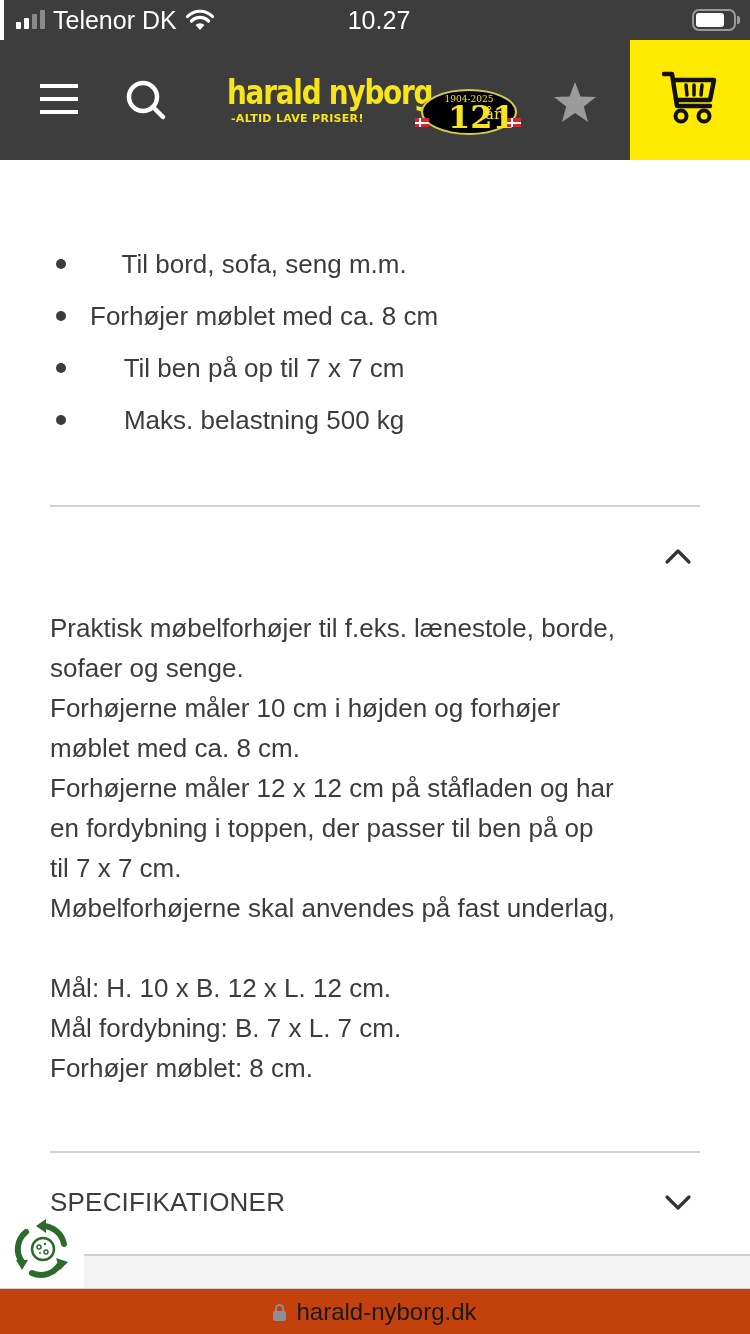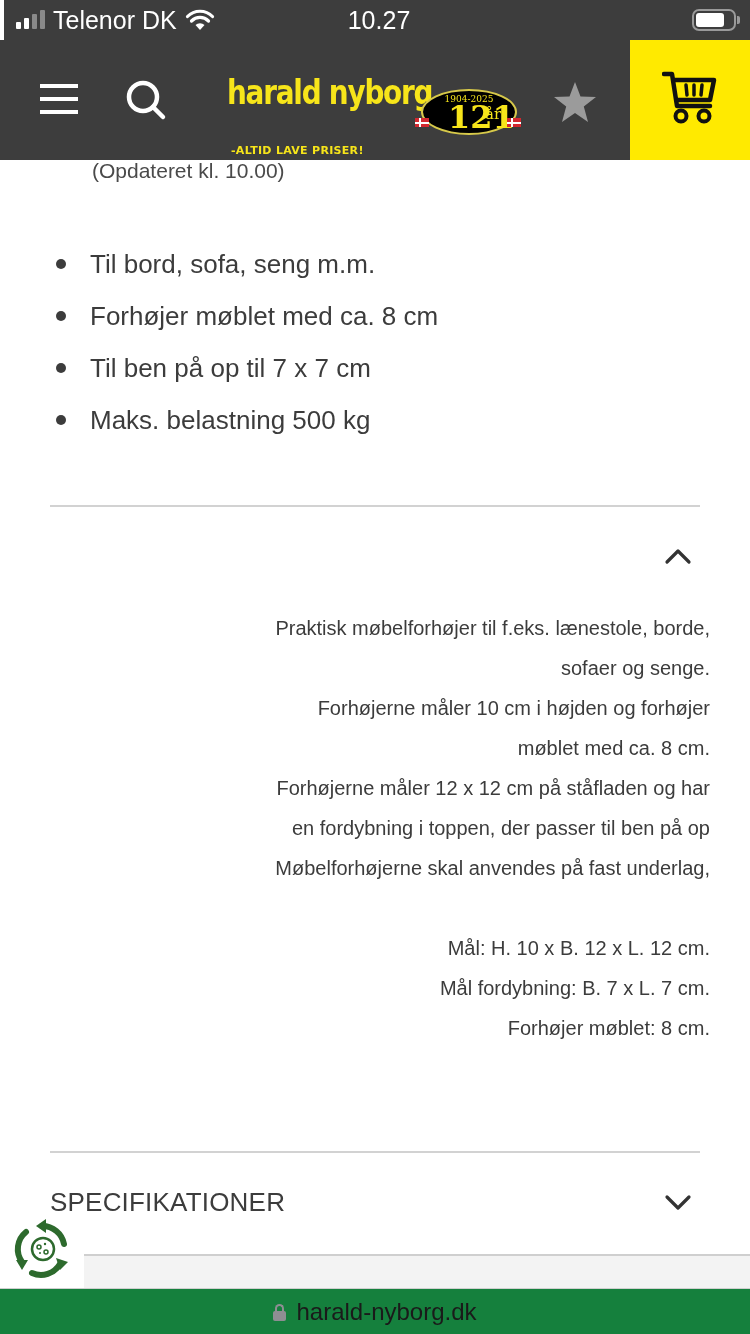--- a/index.html
+++ b/index.html
@@ -40,58 +40,58 @@
     .logo { position: absolute; left: 225px; top: 30px; width: 300px; height: 62px; }
     .logo-name {
       position: absolute; left: 2px; top: 2px;
       font-family: "DejaVu Sans", sans-serif; font-weight: bold;
       font-size: 34px; line-height: 40px; color: #f7e51a; letter-spacing: -1.5px;
       transform: scaleX(0.82); transform-origin: left top; white-space: nowrap;
     }
     .logo-tag {
       position: absolute; left: 6px; top: 43px;
       font-family: "DejaVu Sans", sans-serif; font-weight: bold;
-      font-size: 11px; line-height: 12px; color: #f7e51a; letter-spacing: 0.3px; white-space: nowrap; margin-top: 32px;
+      font-size: 11px; line-height: 12px; color: #f7e51a; letter-spacing: 0.3px; white-space: nowrap;
     }
     .badge121 {
       position: absolute; left: 196px; top: 8px; width: 96px; height: 46px;
       background: #000; border: 2px solid #d7c94a; border-radius: 50%;
       color: #f7e51a; text-align: center; font-family: "DejaVu Serif", serif; margin-top: 11px;
     }
     .badge121 .years { position: absolute; top: 3px; left: 0; width: 100%; font-size: 9px; line-height: 10px; }
     .badge121 .num { position: absolute; top: 12px; left: 25px; font-size: 32px; line-height: 28px; font-weight: bold; }
     .badge121 .aar { position: absolute; top: 16px; left: 62px; font-size: 15px; line-height: 14px; }
     .flag { position: absolute; width: 14px; height: 9px; background: #d3282f; }
     .flag::before { content: ""; position: absolute; left: 4px; top: 0; width: 2px; height: 9px; background: #fff; }
     .flag::after { content: ""; position: absolute; left: 0; top: 3.5px; width: 14px; height: 2px; background: #fff; }
     .star-btn { position: absolute; left: 552px; top: 40px; width: 46px; height: 44px; cursor: pointer; }
     .cart-btn { position: absolute; left: 630px; top: 0; width: 120px; height: 120px; background: #ffea00; cursor: pointer; }
     .cart-btn svg { position: absolute; left: 32px; top: 30px; }
 
     
     .updated { position: absolute; left: 92px; top: 156px; font-size: 21px; line-height: 30px; color: #4a4a4a; }
-    .bullets { position: absolute; left: 50px; top: 238px; list-style: none; }
+    .bullets { position: absolute; left: 50px; top: 238px; list-style: none; text-align: center; }
     .bullets li { position: relative; padding-left: 40px; font-size: 26px; line-height: 52px; color: #3c3c3c; white-space: nowrap; }
     .bullets li::before { content: ""; position: absolute; left: 6px; top: 21px; width: 10px; height: 10px; border-radius: 50%; background: #3c3c3c; }
 
     .divider { position: absolute; left: 50px; width: 650px; height: 2px; background: #d2d2d2; }
     .acc-header { position: absolute; left: 50px; width: 650px; height: 60px; cursor: pointer; }
     .acc-title { position: absolute; left: 0; top: 14px; font-size: 26px; line-height: 32px; color: #3c3c3c; letter-spacing: 0.2px; }
     .acc-chevron { position: absolute; right: 8px; top: 18px; width: 28px; height: 24px; }
 
-    .desc { position: absolute; left: 50px; top: 608px; width: 660px; font-size: 20px; line-height: 40px; color: #3c3c3c; text-align: right; }
+    .desc { position: absolute; left: 50px; top: 608px; width: 660px; font-size: 26px; line-height: 40px; color: #3c3c3c; }
     .desc p { margin: 0; white-space: nowrap; }
     .desc .spacer { height: 40px; }
 
     .gray-strip { position: absolute; left: 84px; top: 1254px; width: 666px; height: 34px; background: #f3f3f3; border-top: 2px solid #cfcfcf; }
     .eco-widget { position: absolute; left: 0; top: 1212px; width: 84px; height: 76px; background: #fff; cursor: pointer; }
     .eco-widget svg { position: absolute; left: 12px; top: 6px; }
 
     
-    .url-bar { position: absolute; left: 0; top: 1288px; width: 750px; height: 46px; background: #15803d; border-top: 1px solid #cfcfcf; cursor: pointer; }
+    .url-bar { position: absolute; left: 0; top: 1288px; width: 750px; height: 46px; background: #c2410c; border-top: 1px solid #cfcfcf; cursor: pointer; }
     .url-inner { position: absolute; left: 0; width: 750px; top: 8px; text-align: center; font-size: 24px; line-height: 30px; color: #1a1a1a; }
     .lock { display: inline-block; width: 13px; height: 17px; vertical-align: -1px; margin-right: 10px; position: relative; }
     .lock .body { position: absolute; left: 0; bottom: 0; width: 13px; height: 10px; background: #8e8e93; border-radius: 2px; }
     .lock .shackle { position: absolute; left: 2px; top: 0; width: 9px; height: 10px; border: 2px solid #8e8e93; border-bottom: none; border-radius: 5px 5px 0 0; }
   </style>
 </head>
 <body>
 
 <div class="page">
 
@@ -156,21 +156,20 @@
         <path d="M11 10 H52 L48 30 H14" stroke="#111" stroke-width="4.5" fill="none" stroke-linejoin="round"></path>
         <line x1="24" y1="15" x2="25" y2="25" stroke="#111" stroke-width="3.5" stroke-linecap="round"></line>
         <line x1="32" y1="15" x2="32" y2="25" stroke="#111" stroke-width="3.5" stroke-linecap="round"></line>
         <line x1="40" y1="15" x2="39" y2="25" stroke="#111" stroke-width="3.5" stroke-linecap="round"></line>
         <circle cx="19" cy="46" r="5.5" stroke="#111" stroke-width="4" fill="none"></circle>
         <circle cx="42" cy="46" r="5.5" stroke="#111" stroke-width="4" fill="none"></circle>
       </svg>
     </div>
   </div>
 
-  <div class="updated">(Opdateret kl. 10.00)</div>
 
   <ul class="bullets">
     <li>Til bord, sofa, seng m.m.</li>
     <li>Forhøjer møblet med ca. 8 cm</li>
     <li>Til ben på op til 7 x 7 cm</li>
     <li>Maks. belastning 500 kg</li>
   </ul>
 
   <div class="divider" style="top:505px;"></div>
 
@@ -180,20 +179,21 @@
     </svg>
   </div>
 
   <div class="desc">
     <p>Praktisk møbelforhøjer til f.eks. lænestole, borde,</p>
     <p>sofaer og senge.</p>
     <p>Forhøjerne måler 10 cm i højden og forhøjer</p>
     <p>møblet med ca. 8 cm.</p>
     <p>Forhøjerne måler 12 x 12 cm på ståfladen og har</p>
     <p>en fordybning i toppen, der passer til ben på op</p>
+    <p>til 7 x 7 cm.</p>
     <p>Møbelforhøjerne skal anvendes på fast underlag,</p>
     <div class="spacer"></div>
     <p>Mål: H. 10 x B. 12 x L. 12 cm.</p>
     <p>Mål fordybning: B. 7 x L. 7 cm.</p>
     <p>Forhøjer møblet: 8 cm.</p>
   </div>
 
   <div class="divider" style="top:1151px;"></div>
 
   <div class="acc-header" style="top:1172px;">

